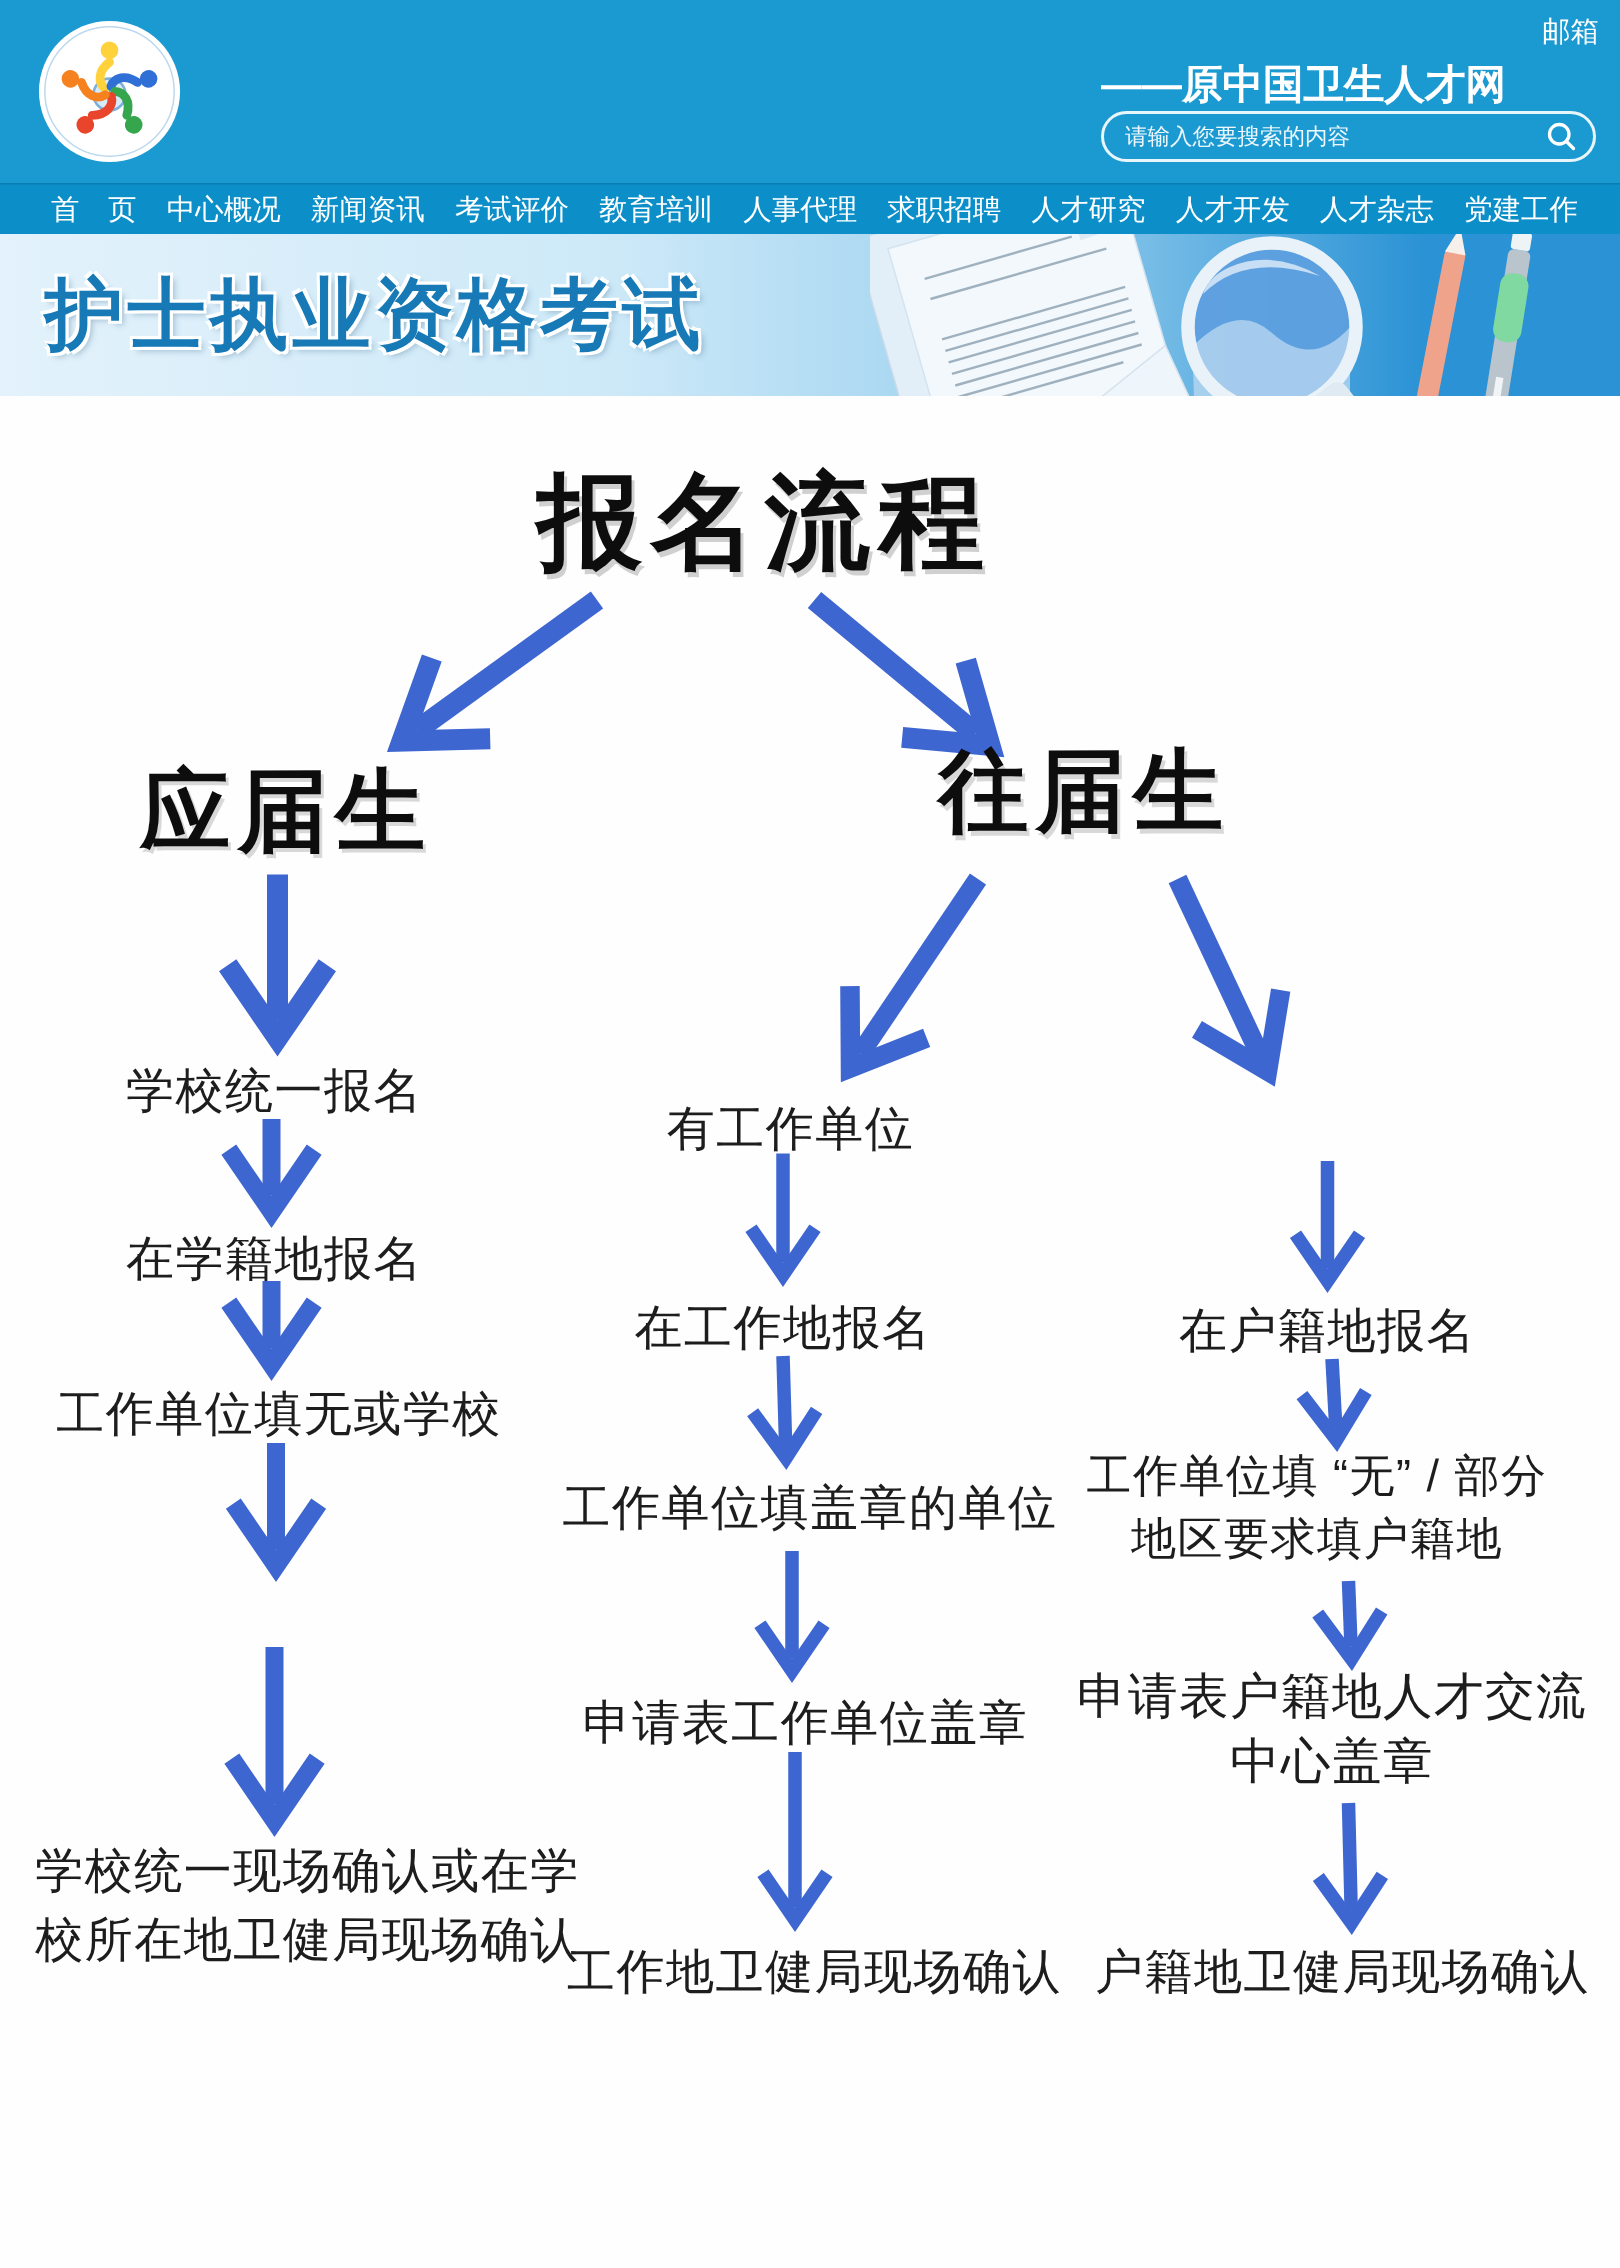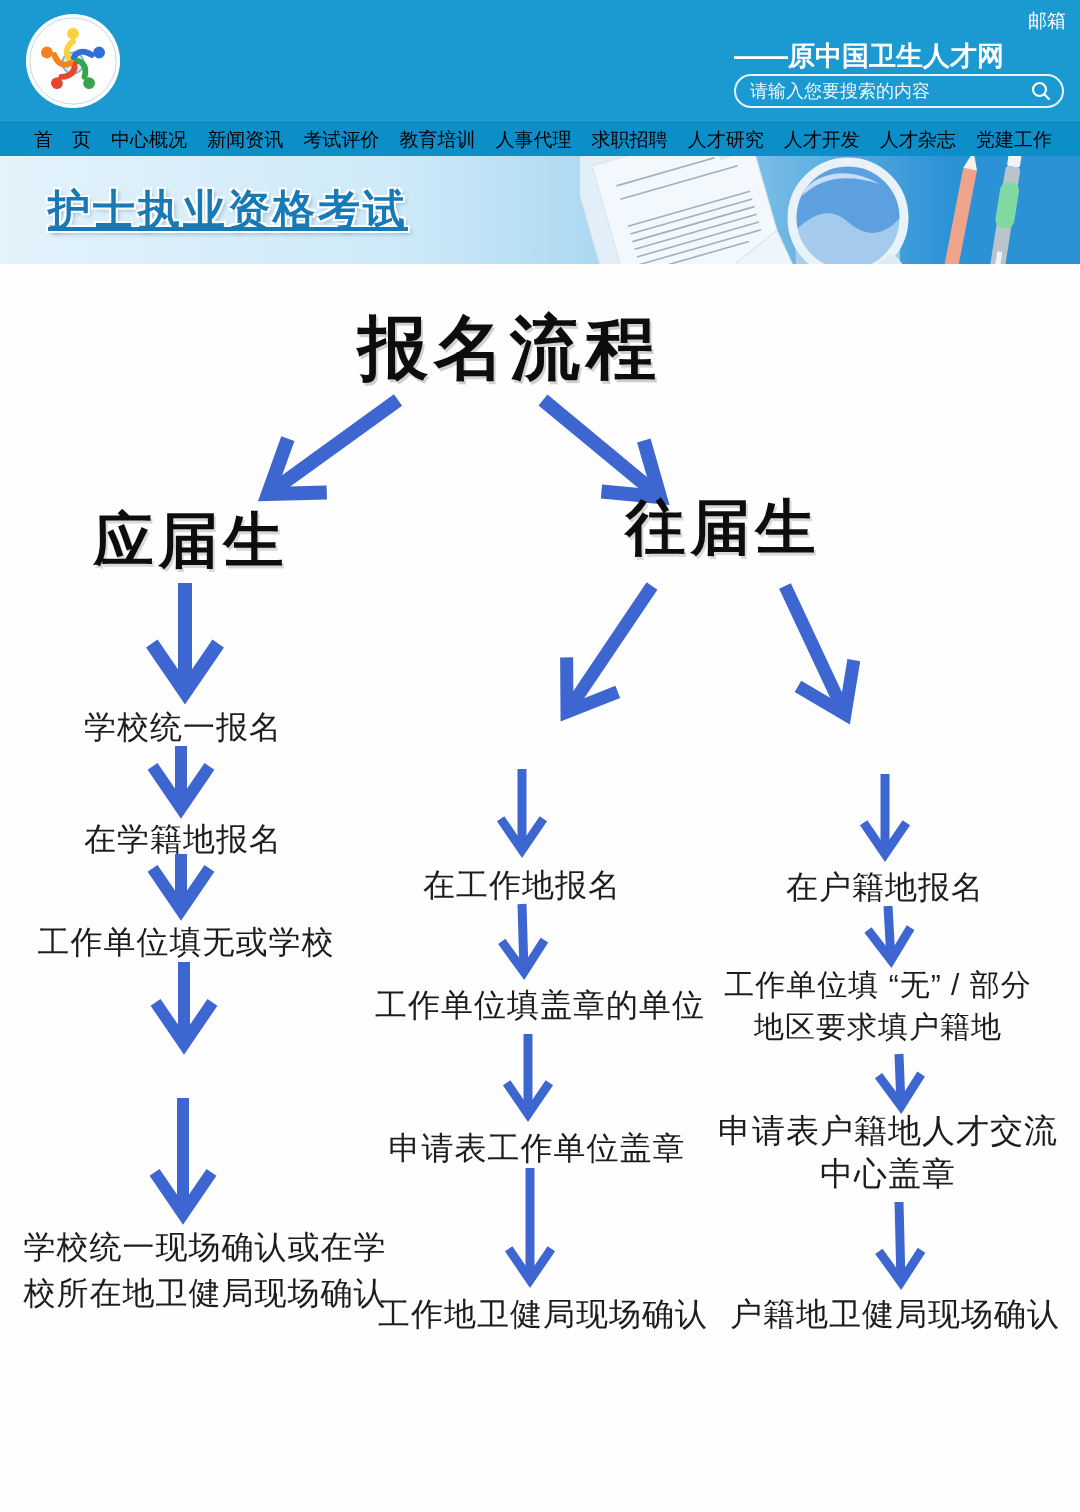--- a/index.html
+++ b/index.html
@@ -13,36 +13,36 @@
   
   .hdr{position:absolute;left:0;top:0;width:1080px;height:122px;background:var(--header-bg);}
   .logo{position:absolute;left:24px;top:12px;width:98px;height:98px;}
   .title-block{position:absolute;left:132px;top:24px;color:#fff;}
   .site-title{font-size:41px;font-weight:bold;letter-spacing:5px;line-height:1.15;white-space:nowrap;}
   .site-subtitle{font-size:15px;margin-top:8px;letter-spacing:.2px;white-space:nowrap;opacity:.97;}
   .email{position:absolute;right:14px;top:8px;color:#fff;font-size:19px;text-decoration:none;}
   .former{position:absolute;left:734px;top:38px;color:#fff;font-size:27px;font-weight:bold;white-space:nowrap;}
   .search{position:absolute;left:734px;top:74px;width:330px;height:34px;border:2px solid rgba(255,255,255,.9);
           border-radius:18px;display:flex;align-items:center;padding:0 10px 0 14px;}
-  .search input{flex:1;background:transparent;border:none;outline:none;color:#fff;font-size:18px;font-family:inherit;}
+  .search input{flex:1;background:transparent;border:none;outline:none;color:#fff;font-size:15px;font-family:inherit;}
   .search input::placeholder{color:rgba(255,255,255,.92);}
   .search svg{flex:0 0 auto;}
 
   
   .nav{position:absolute;left:0;top:122px;width:1080px;height:34px;background:var(--nav-bg);
        display:flex;align-items:center;justify-content:space-between;padding:0 28px 0 34px;
        border-top:1px solid rgba(0,40,70,.18);}
-  .nav span{color:#000000;font-size:19px;white-space:nowrap;cursor:pointer;}
+  .nav span{color:#ffffff;font-size:19px;white-space:nowrap;cursor:pointer;}
 
   
   .banner{position:absolute;left:0;top:156px;width:1080px;height:108px;overflow:hidden;
           background:linear-gradient(90deg,#e3f2fb 0%,#cde9f8 38%,#9ed2ef 62%,#2a92d5 88%,#2a92d5 100%);}
-  .banner-title{position:absolute;left:48px;top:50%;transform:translateY(-50%);
-          font-size:42px;font-weight:bold;letter-spacing:3px;color:var(--banner-title);
-          text-shadow:2px 2px 0 #fff,-2px -2px 0 #fff,2px -2px 0 #fff,-2px 2px 0 #fff,3px 3px 4px rgba(40,90,130,.35);text-decoration:underline;}
+  .banner-title{position:absolute;left:30px;top:50%;transform:translateY(-50%);
+          font-size:52px;font-weight:bold;letter-spacing:3px;color:var(--banner-title);
+          text-shadow:2px 2px 0 #fff,-2px -2px 0 #fff,2px -2px 0 #fff,-2px 2px 0 #fff,3px 3px 4px rgba(40,90,130,.35);}
   .banner-art{position:absolute;right:0;top:0;height:108px;}
 
   
   .flow{position:absolute;left:0;top:264px;width:1056px;height:1248px;background:#fefefe;}
   .flow svg.arrows{position:absolute;left:0;top:0;}
   .fnode{position:absolute;transform:translateX(-50%);text-align:center;color:#1d1d1d;
          font-size:32px;font-weight:500;white-space:nowrap;letter-spacing:1px;}
   .fnode.big{font-size:70px;font-weight:900;color:#0d0d0d;letter-spacing:6px;
          text-shadow:2px 3px 0 rgba(0,0,0,.18);}
   .fnode.head{font-size:60px;font-weight:900;color:#0d0d0d;letter-spacing:5px;
@@ -198,20 +198,21 @@
     <div class="fnode big" style="left:510px;top:38px">报名流程</div>
 
     <div class="fnode head" style="left:191px;top:237px">应届生</div>
     <div class="fnode head" style="left:723px;top:224px">往届生</div>
 
     <div class="fnode" style="left:183px;top:442px">学校统一报名</div>
     <div class="fnode" style="left:183px;top:554px">在学籍地报名</div>
     <div class="fnode" style="left:186px;top:657px">工作单位填无或学校</div>
     <div class="fnode wrap" style="left:205px;top:960px;width:368px;line-height:1.45">学校统一现场确认或在学校所在地卫健局现场确认</div>
 
+    <div class="fnode" style="left:527px;top:467px">有工作单位</div>
     <div class="fnode" style="left:522px;top:600px">在工作地报名</div>
     <div class="fnode" style="left:540px;top:720px">工作单位填盖章的单位</div>
     <div class="fnode" style="left:537px;top:863px">申请表工作单位盖章</div>
     <div class="fnode" style="left:543px;top:1029px">工作地卫健局现场确认</div>
 
     <div class="fnode" style="left:885px;top:602px">在户籍地报名</div>
     <div class="fnode wrap" style="left:878px;top:700px;width:336px;font-size:30px;line-height:1.4">工作单位填 “无” / 部分地区要求填户籍地</div>
     <div class="fnode wrap" style="left:888px;top:846px;width:346px;font-size:33px;line-height:1.3">申请表户籍地人才交流中心盖章</div>
     <div class="fnode" style="left:895px;top:1029px">户籍地卫健局现场确认</div>
   </div>

